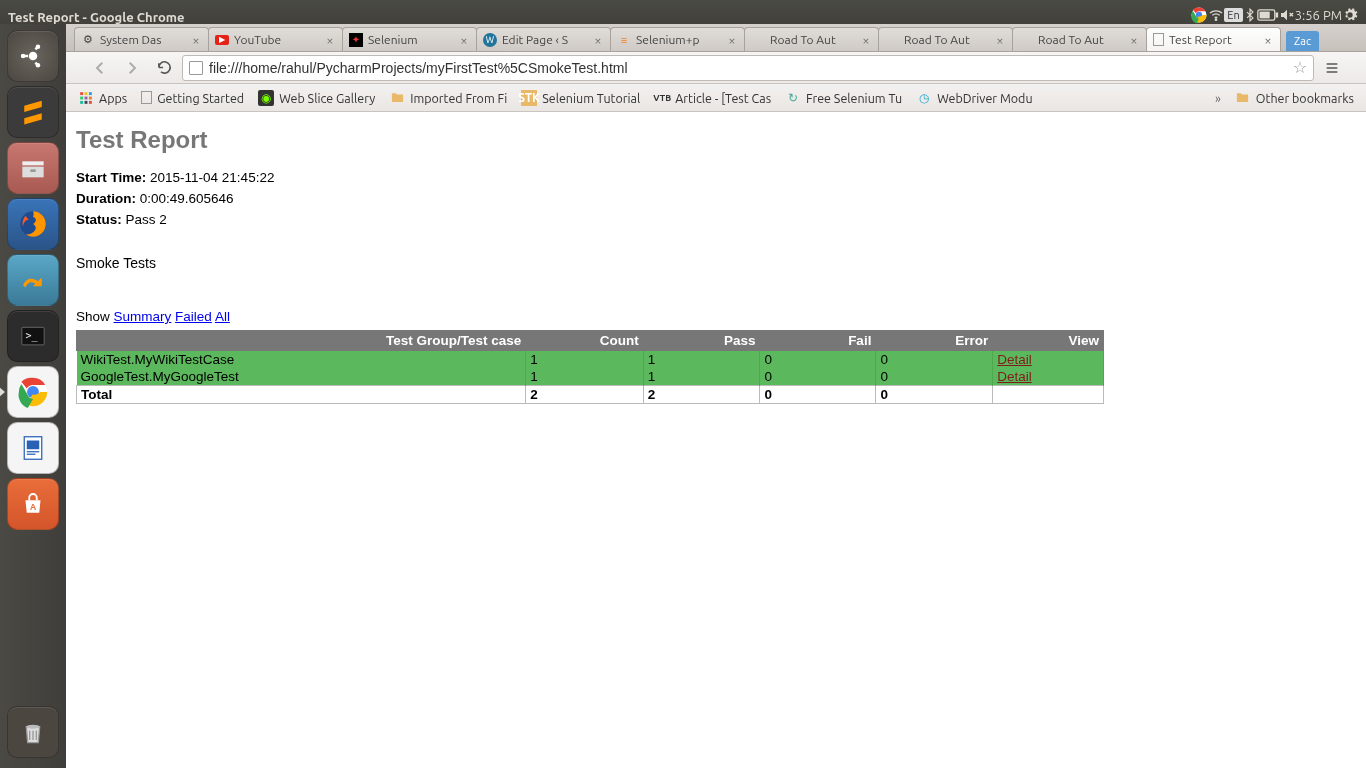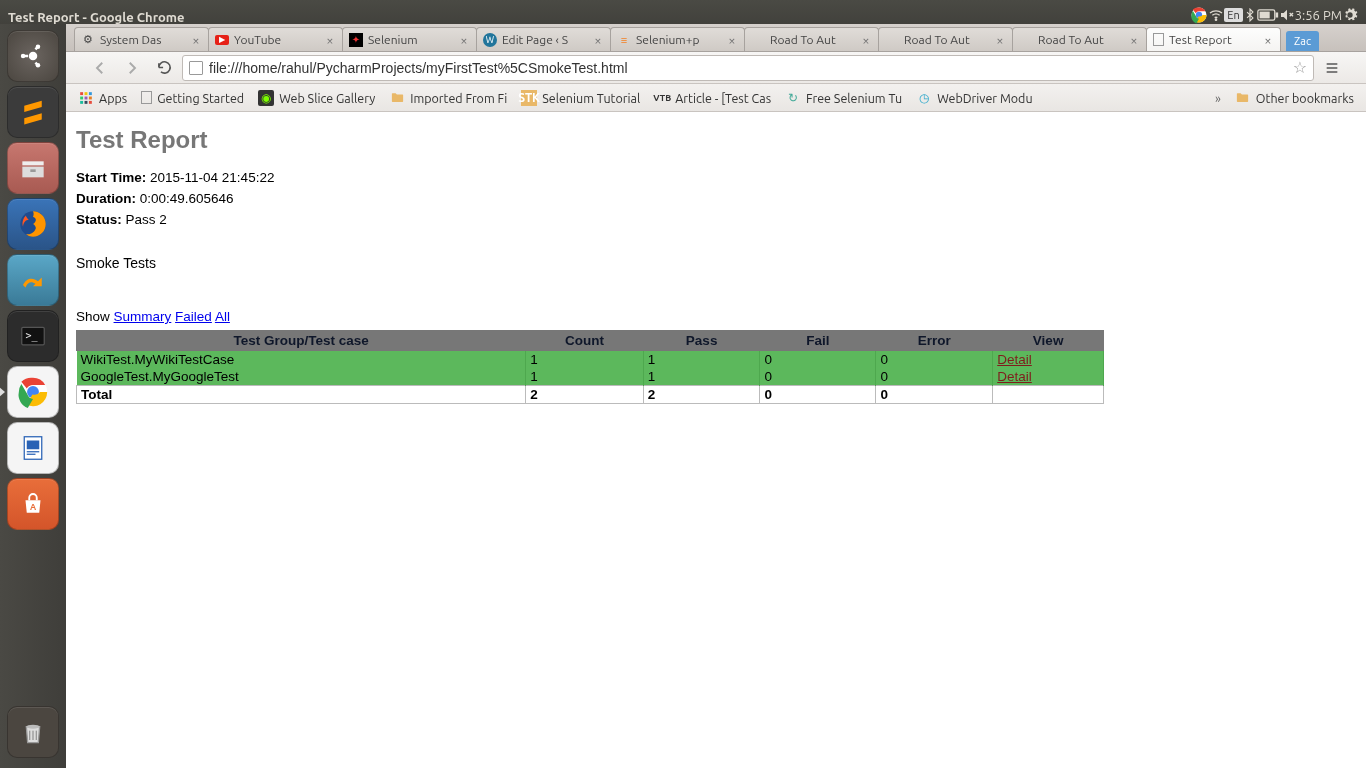--- a/index.html
+++ b/index.html
@@ -217,22 +217,22 @@
 .show-line { font-size: 13.5px; margin-bottom: 6px; }
 .show-line a { color: #0000EE; text-decoration: underline; }
 
 table.results {
   border-collapse: collapse;
   width: 1028px;
   font-size: 13.5px;
 }
 table.results th {
   background: #777;
-  color: #0f172a;
-  text-align: center;
+  color: #ffffff;
+  text-align: right;
   font-weight: bold;
   padding: 2px 4px;
   border: 1px solid #777;
 }
 table.results td {
   padding: 1px 4px;
   border-right: 1px solid #ddd;
 }
 table.results tr.pass td { background: #5cb85c; border-color: #4ea84e; }
 table.results tr.total td { background: #fff; border: 1px solid #bbb; font-weight: bold; }

